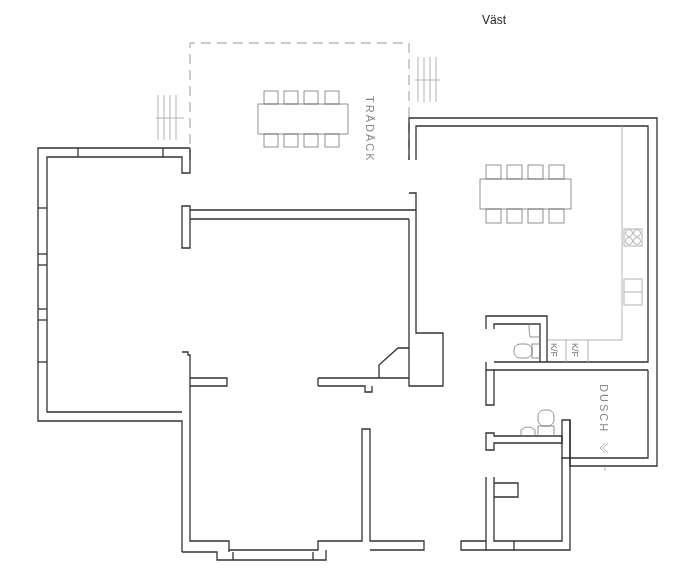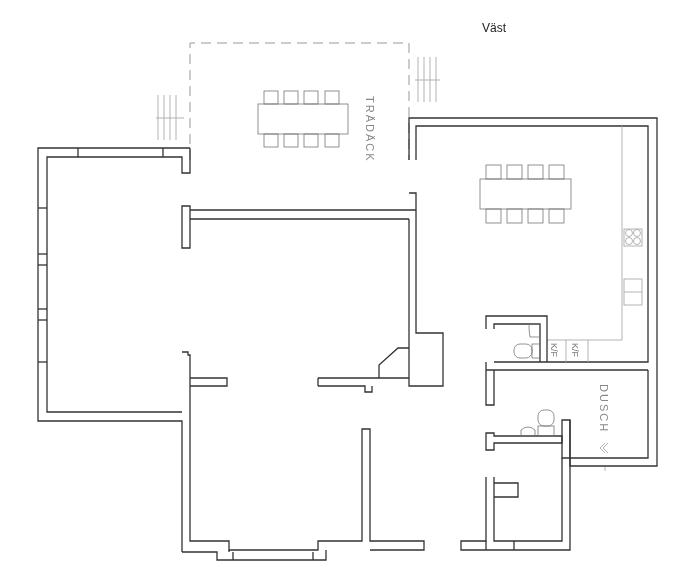--- a/index.html
+++ b/index.html
@@ -2,21 +2,21 @@
 <html><head>
 <meta charset="utf-8">
 <style>
   html,body{margin:0;padding:0;background:#fff;}
   body{width:700px;height:582px;position:relative;overflow:hidden;font-family:"Liberation Sans",sans-serif;}
   svg{position:absolute;left:0;top:0;}
   .wall{fill:none;stroke:#333;stroke-width:1.3;}
   .thin{fill:none;stroke:#777;stroke-width:0.8;}
   .light{fill:none;stroke:#aaa;stroke-width:0.9;}
   .dash{fill:none;stroke:#999;stroke-width:1;stroke-dasharray:10,6;}
-  .label{position:absolute;color:#222;font-size:12px;margin-top:8px;}
+  .label{position:absolute;color:#222;font-size:12px;}
   .vlabel{position:absolute;color:#888;font-size:11px;letter-spacing:2px;writing-mode:vertical-rl;}
   .kf{position:absolute;color:#777;font-size:9px;writing-mode:vertical-rl;}
 </style>
 </head>
 <body>
 
 <div class="label" style="left:482px;top:13px;">Väst</div>
 <div class="vlabel" style="left:364px;top:96px;">TRÄDÄCK</div>
 <div class="vlabel" style="left:598px;top:384px;">DUSCH</div>
 <div class="kf" style="left:549px;top:343px;">K/F</div>

